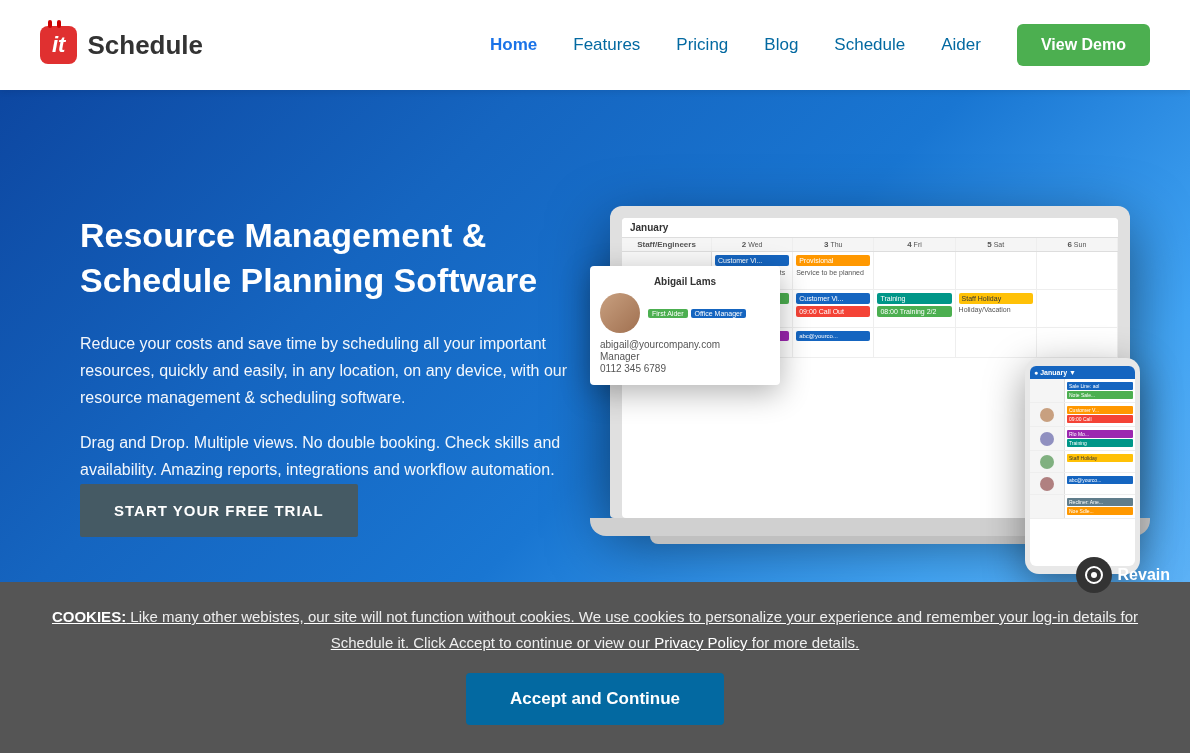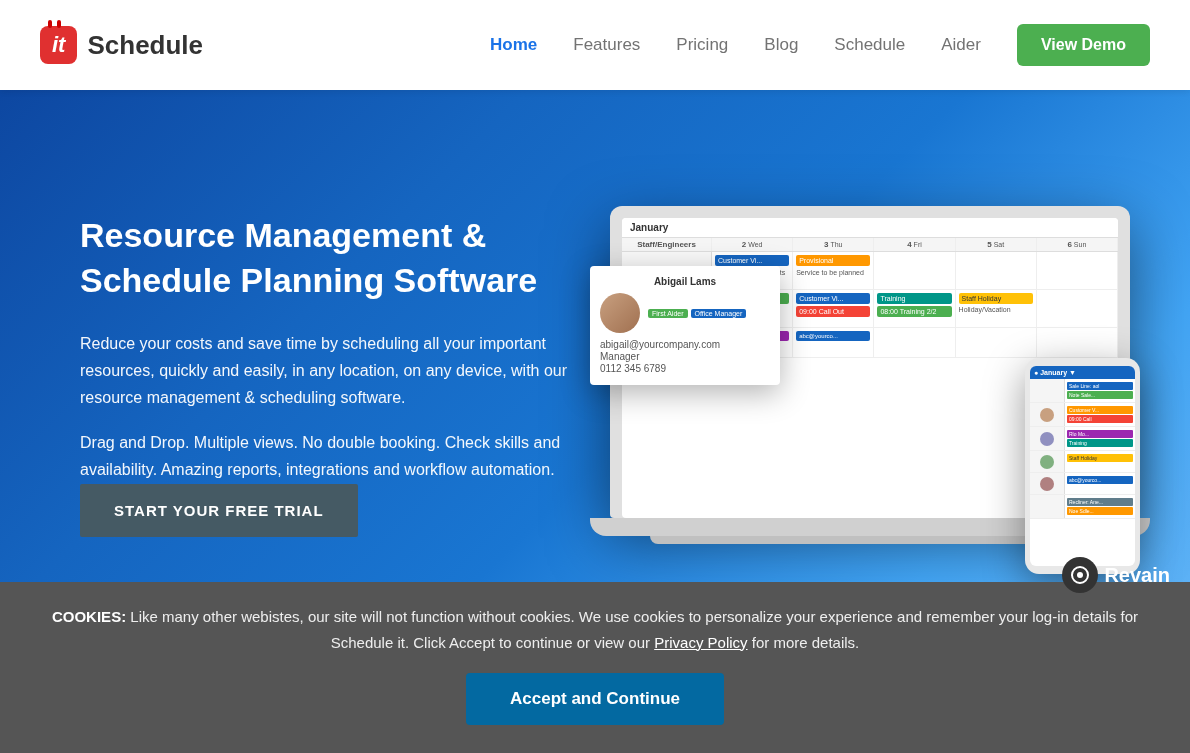--- a/index.html
+++ b/index.html
@@ -14,21 +14,21 @@
       padding: 0 40px;
       height: 90px;
       box-shadow: 0 2px 6px rgba(0,0,0,0.08);
       position: relative;
       z-index: 10;
     }
     .logo-area { display: flex; align-items: center; }
     .nav-links { display: flex; align-items: center; gap: 36px; }
     .nav-link {
       text-decoration: none;
-      color: #737373;
+      color: #0369a1;
       font-size: 17px;
     }
     .nav-link.active { color: #1a73e8; font-weight: 700; }
     .view-demo-btn {
       background: #4CAF50;
       color: #fff;
       border: none;
       border-radius: 6px;
       padding: 12px 24px;
       font-size: 16px;
@@ -300,20 +300,21 @@
     .cookie-banner {
       position: fixed;
       bottom: 0;
       left: 0;
       width: 1190px;
       background: #555;
       color: #fff;
       padding: 22px 40px 28px;
       z-index: 100;
       text-align: center;
+      text-decoration: underline;
     }
     .cookie-text {
       font-size: 15px;
       line-height: 1.7;
       margin-bottom: 18px;
       color: #eee;
     }
     .cookie-text strong { color: #fff; }
     .cookie-link { color: #fff; text-decoration: underline; }
     .accept-btn {
@@ -343,21 +344,21 @@
       background: #333;
       border-radius: 50%;
       display: flex;
       align-items: center;
       justify-content: center;
       color: #fff;
       font-size: 14px;
     }
     .revain-text {
       color: #333;
-      font-size: 20px;
+      font-size: 16px;
       font-weight: 600;
     }
   </style>
 </head>
 <body>
 
 <nav>
   <div class="logo-area">
     <div style="position:relative; display:inline-block;">
 

